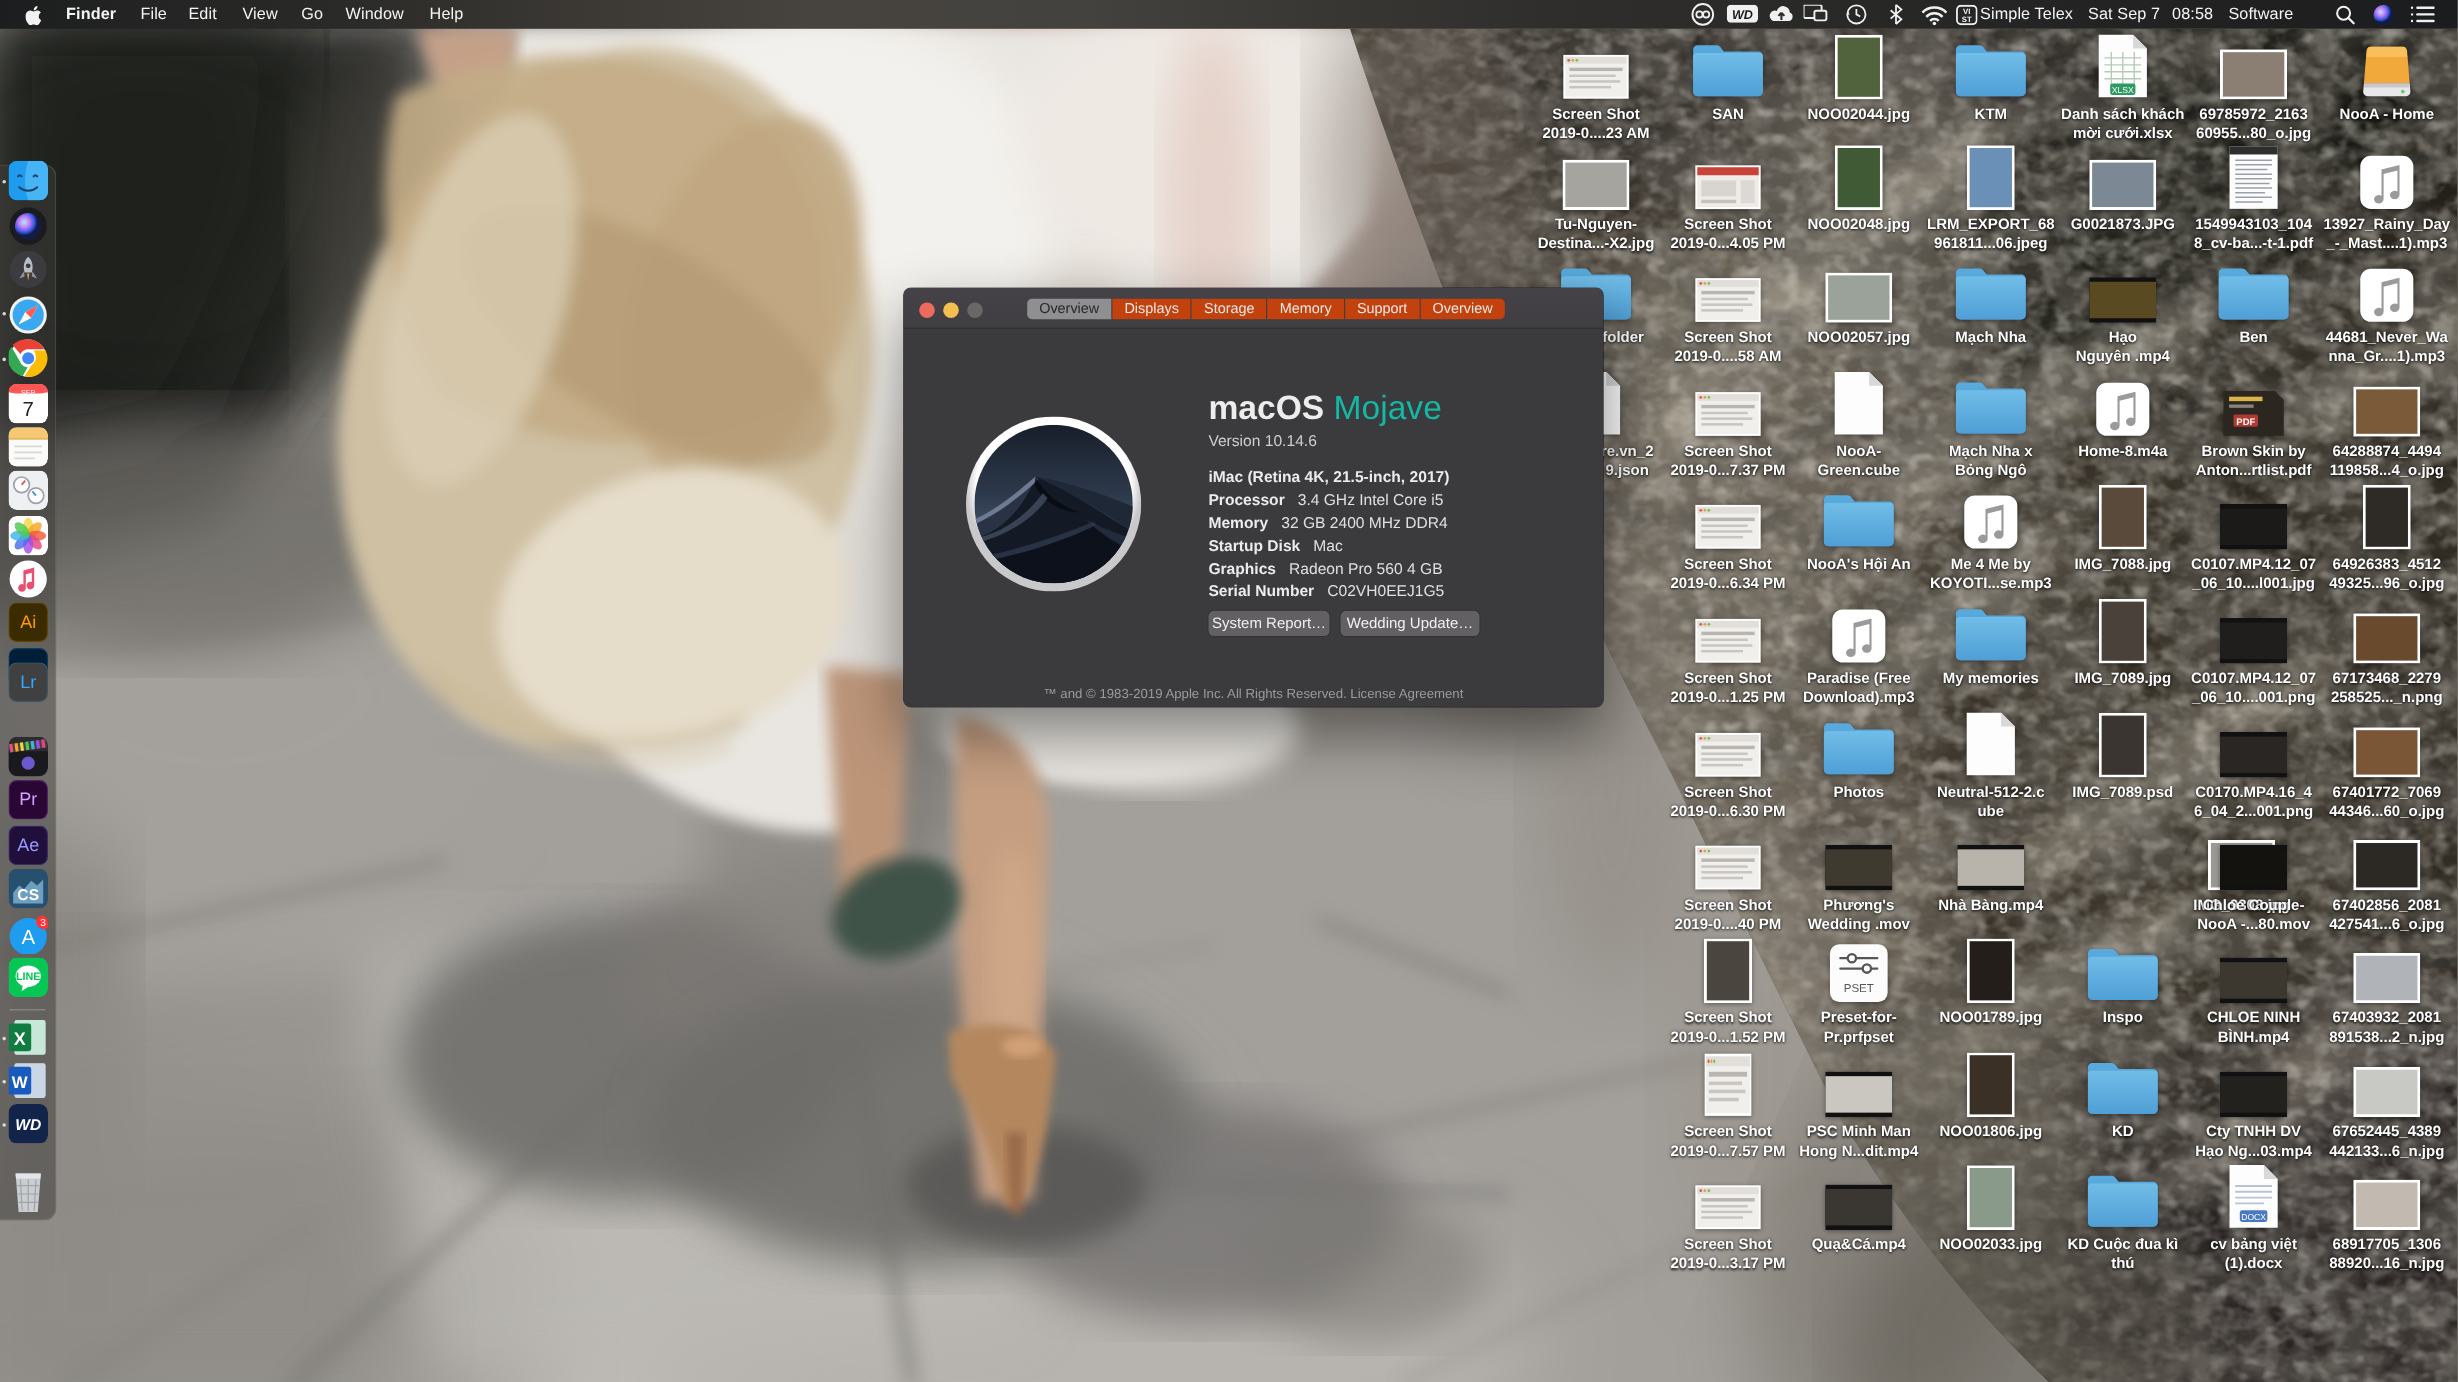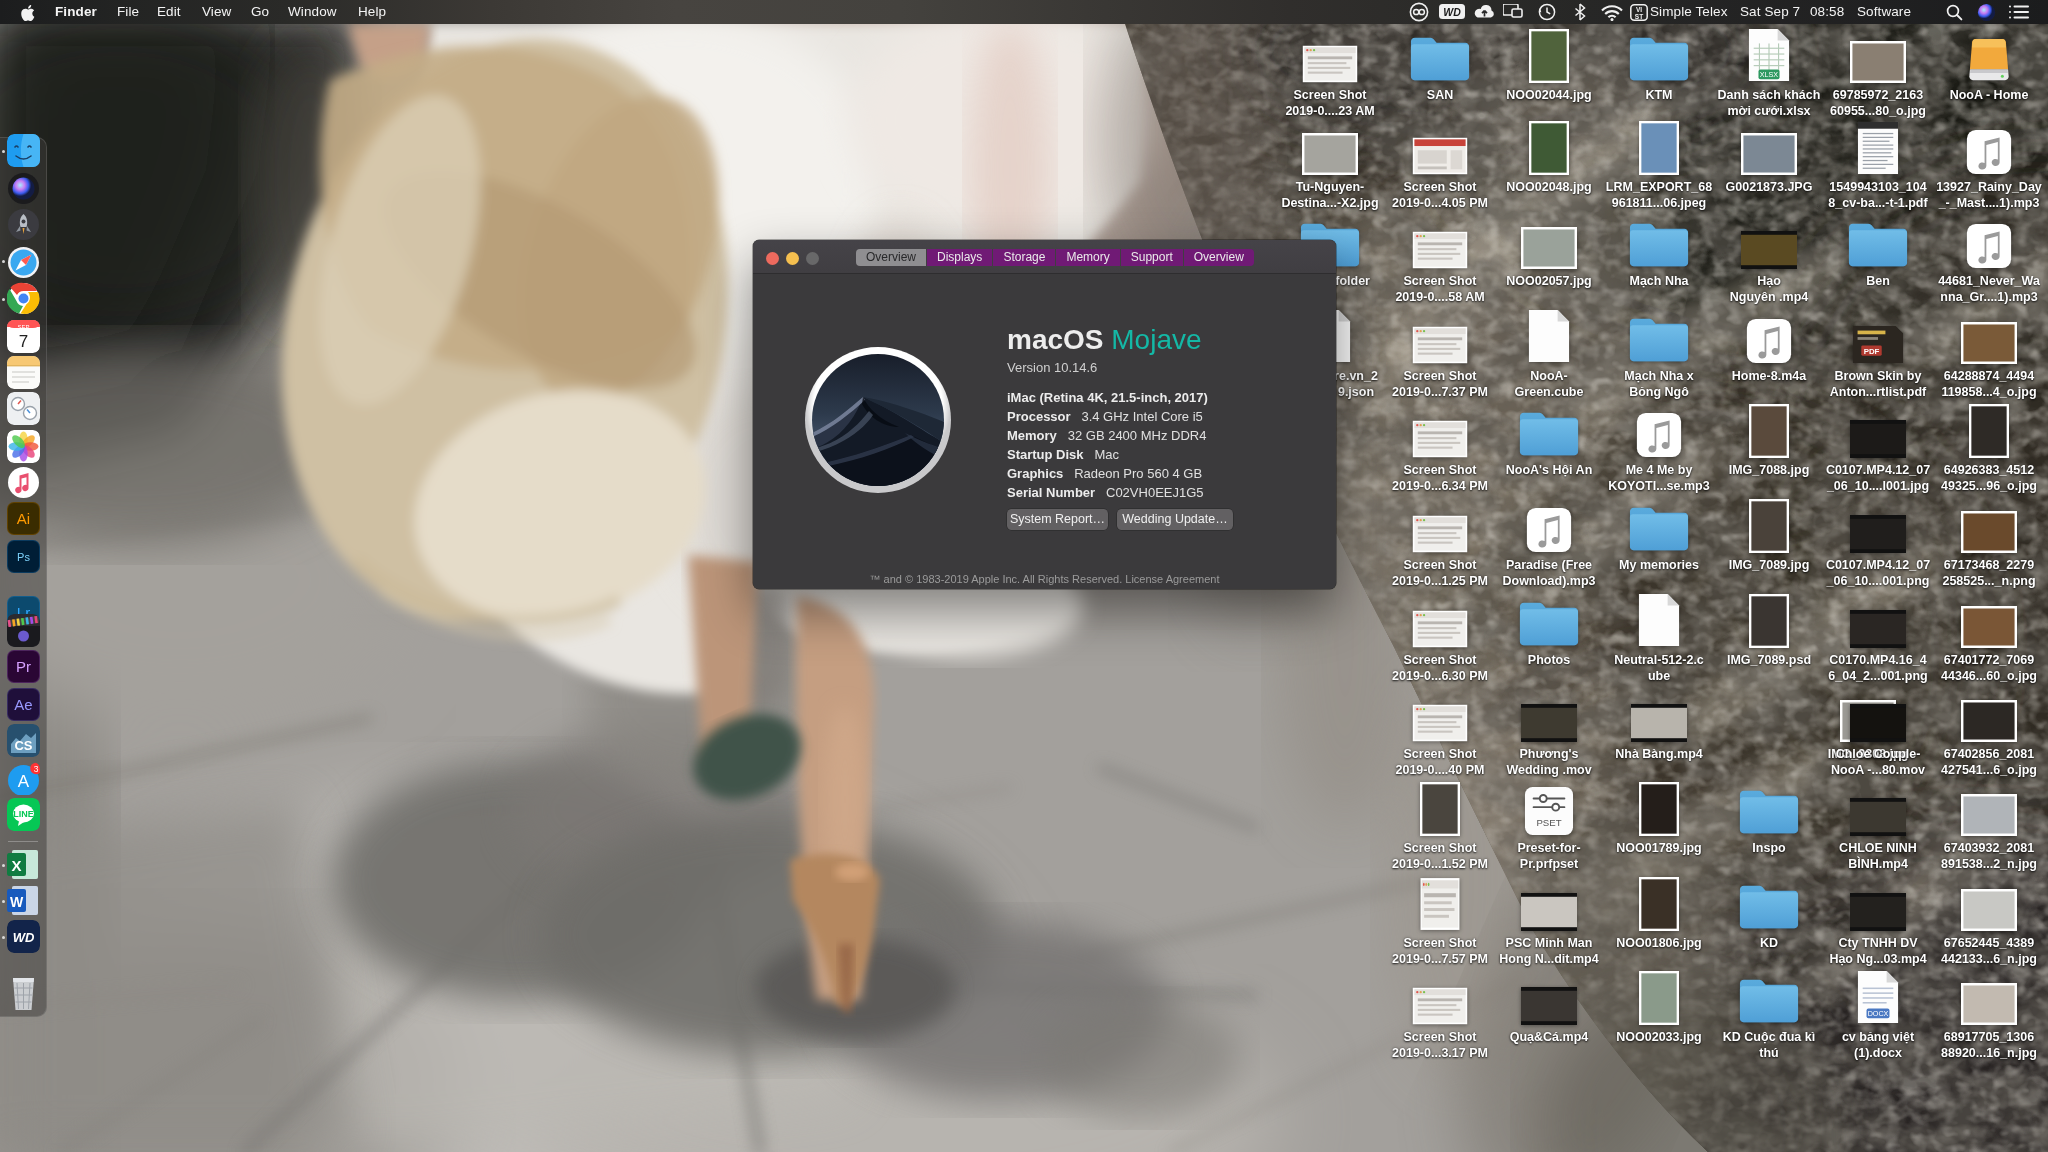--- a/index.html
+++ b/index.html
@@ -18,21 +18,21 @@
 .it{position:absolute;width:116px;z-index:10;display:flex;flex-direction:column;align-items:center}
 .it .ic{display:flex;align-items:flex-end;justify-content:center}
 .it .l{margin-top:4px;text-align:center;font-size:12.5px;font-weight:bold;color:#fff;line-height:16px;
  text-shadow:0 1px 2px rgba(0,0,0,.75),0 0 3px rgba(0,0,0,.5);white-space:nowrap}
 #win{position:absolute;left:753px;top:240px;width:583px;height:349px;z-index:60;
  background:#3b3a3c;border-radius:6px;box-shadow:0 22px 50px rgba(0,0,0,.45),0 0 0 0.5px rgba(0,0,0,.6);color:#ddd}
 #titlebar{position:absolute;left:0;top:0;right:0;height:34px;border-radius:6px 6px 0 0;
  background:linear-gradient(#454348,#403e42);border-bottom:1px solid #2e2d2f}
 .tl{position:absolute;top:11.5px;width:13px;height:13px;border-radius:50%}
 .tabs{position:absolute;left:103px;top:9px;height:17px;display:flex}
-.tab{height:17px;line-height:17px;padding:0 10px;font-size:12px;color:#eaeaea;background:#701a75;border-right:1px solid #403e41}
+.tab{height:17px;line-height:17px;padding:0 10px;font-size:12px;color:#eaeaea;background:#c2410c;border-right:1px solid #403e41}
 .tab.sel{background:#8f8e91;color:#28282a}
 .tab:first-child{border-radius:4px 0 0 4px}
 .tab:last-child{border-radius:0 4px 4px 0;border-right:none}
 #win .row{position:absolute;left:254px;font-size:13px;color:#e0e0e0;white-space:nowrap}
 #win .row b{color:#ececec}
 .btn{position:absolute;top:269px;height:21px;background:#626062;border-radius:4.5px;font-size:12.5px;color:#f0f0f0;
  line-height:21px;text-align:center;box-shadow:0 0 0 0.5px rgba(0,0,0,.35)}
 </style></head><body>
 <svg id="scene" viewBox="0 0 2048 1152" preserveAspectRatio="none">
 <defs>
@@ -1048,21 +1048,21 @@
     <div class="dk" style="top:328px"><svg width="33" height="33" viewBox="0 0 33 33">
         <circle cx="16.5" cy="16.5" r="15.5" fill="#fff"></circle>
         <path d="M21.5,7 L12.5,9.5 L12.5,21 A3.2,3.2 0 1 0 14.5,23.5 L14.5,12.5 L19.5,11.2 L19.5,19 A3.2,3.2 0 1 0 21.5,21.5 Z" fill="#e94f6f"></path>
       </svg></div>
     <div class="dk" style="top:364px;background:#3a2c00;border:1px solid #ff9a0033">
       <span style="color:#ff9a00;font-size:15px">Ai</span>
     </div>
     <div class="dk" style="top:402px;background:#001e36;border:1px solid #31a8ff33">
       <span style="color:#7dd3fc;font-size:11px">Ps</span>
     </div>
-    <div class="dk" style="top:458px;background:#0c4a6e;border:1px solid #31a8ff33">
+    <div class="dk" style="top:414px;background:#404040;border:1px solid #31a8ff33">
       <span style="color:#31a8ff;font-size:15px">Lr</span>
     </div>
     <div class="dk" style="top:512px;background:#2a0634;border:1px solid #d6a1ff33">
       <span style="color:#d6a1ff;font-size:15px">Pr</span>
     </div>
     <div class="dk" style="top:550px;background:#1f0f3a;border:1px solid #9999ff33">
       <span style="color:#9999ff;font-size:15px">Ae</span>
     </div>
     <div class="dk" style="top:476px"><svg width="33" height="33" viewBox="0 0 33 33">
         <rect width="33" height="33" rx="7" fill="#2b2b30"></rect>

